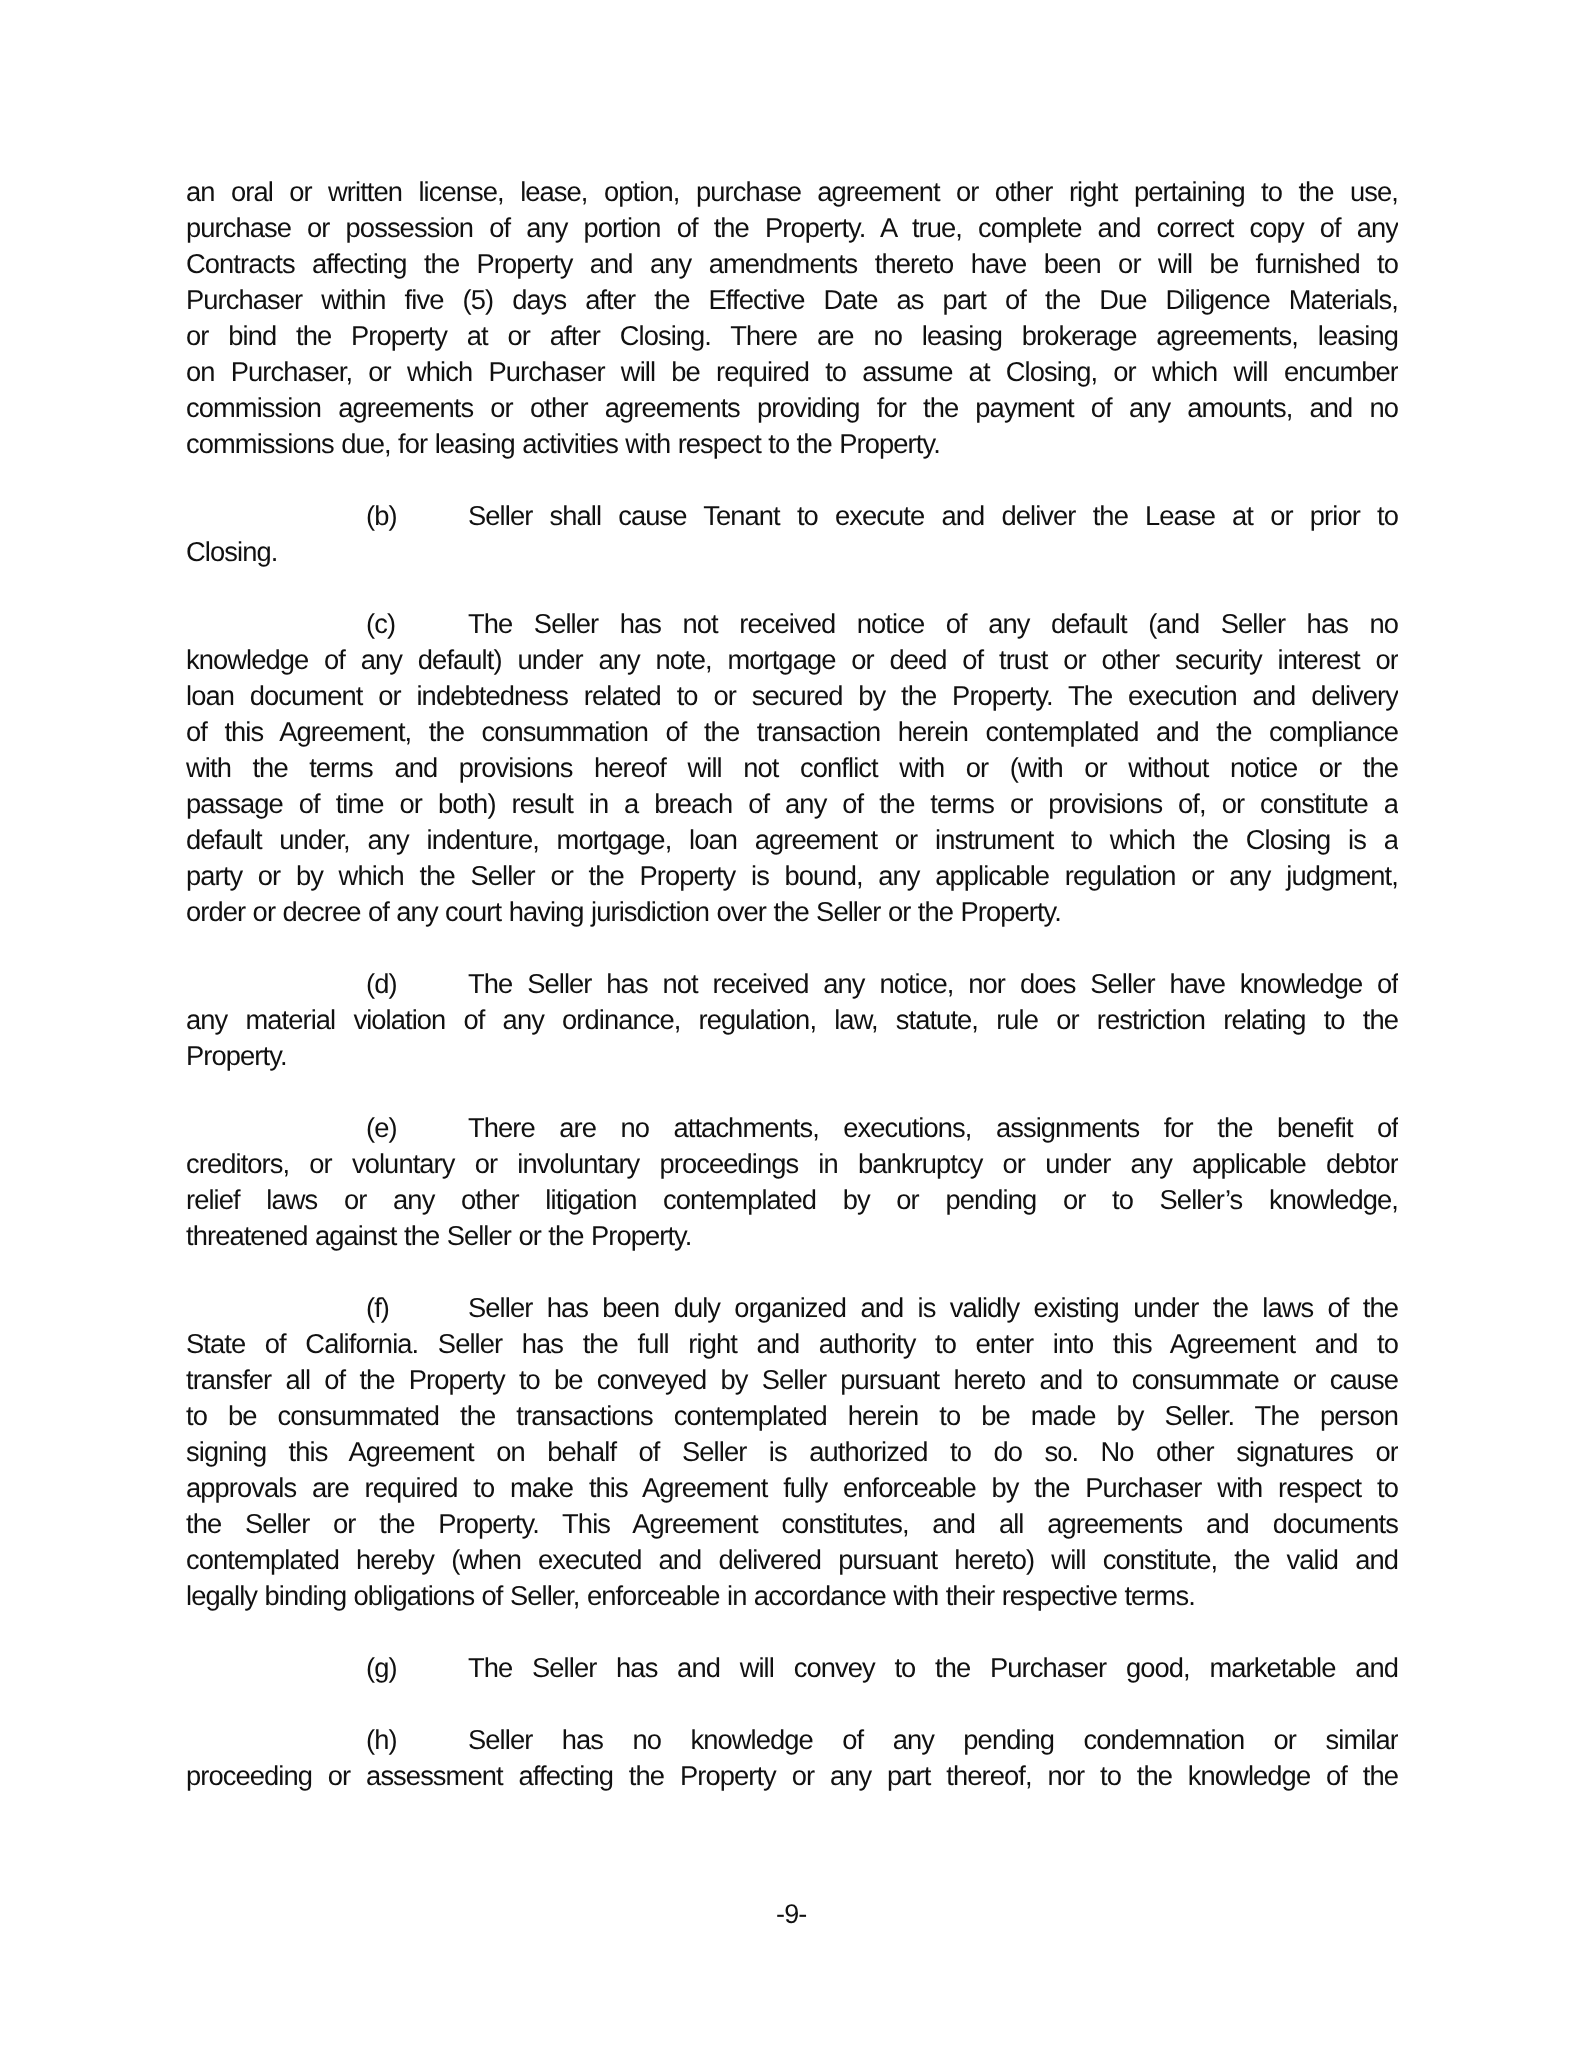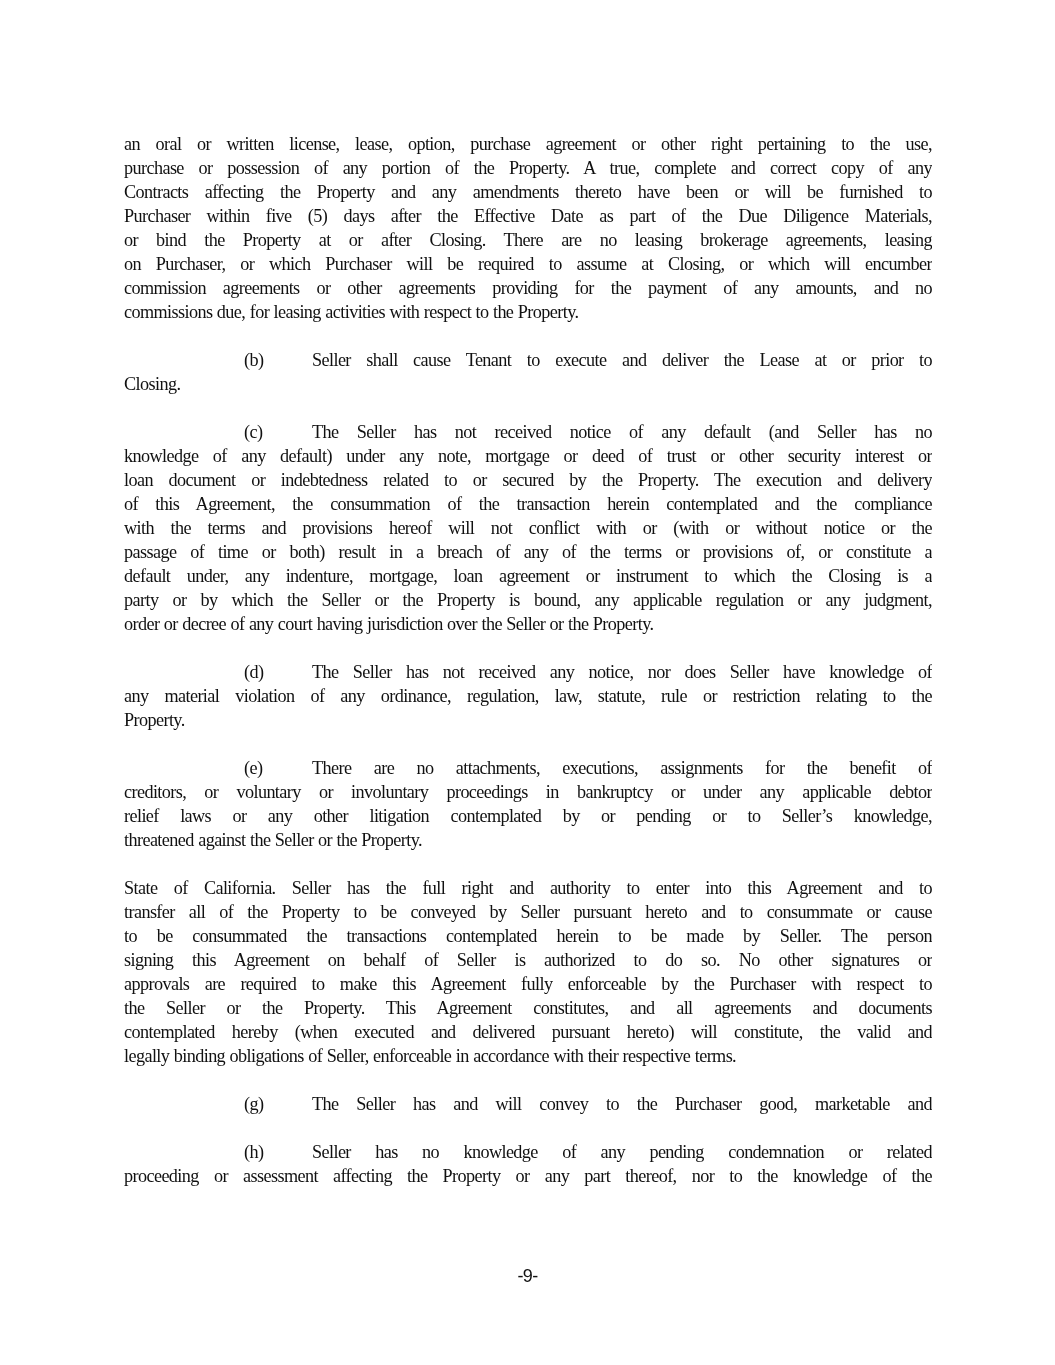--- a/index.html
+++ b/index.html
@@ -1,19 +1,19 @@
 <!DOCTYPE html>
 <html><head>
   <meta charset="utf-8">
   <style>
     html, body { margin: 0; padding: 0; background: #ffffff; }
     body { width: 1055px; height: 1365px; position: relative; overflow: hidden; }
     .page {
-      position: absolute; left: 124px; top: 132px; width: 808px;
-      font-family: Liberation Serif, serif;
+      position: absolute; left: 124px; top: 116px; width: 808px;
+      font-family: Liberation Sans, sans-serif;
       font-size: 18.2px; line-height: 24px; color: #111111;
       letter-spacing: -0.6px; word-spacing: 0.5px;
     }
     .para { margin: 0 0 24px 0; text-align: justify; text-align-last: left; }
     .line { display: block; text-align: justify; text-align-last: justify; white-space: nowrap; height: 24px; }
     .line.last { text-align-last: left; }
     .ind { display: inline-block; width: 120px; }
     .lbl { display: inline-block; width: 68px; }
     .footer {
       position: absolute; left: 0; width: 1055px; top: 1266px;
@@ -55,30 +55,31 @@
       <span class="line" style="white-space: normal; overflow: hidden;">any material violation of any ordinance, regulation, law, statute, rule or restriction relating to the</span>
       <span class="line last">Property.</span>
     </div>
     <div class="para">
       <span class="line" style="white-space: normal; overflow: hidden;"><span class="ind"></span><span class="lbl">(e)</span><span>There are no attachments, executions, assignments for the benefit of</span></span>
       <span class="line" style="white-space: normal; overflow: hidden;">creditors, or voluntary or involuntary proceedings in bankruptcy or under any applicable debtor</span>
       <span class="line" style="white-space: normal; overflow: hidden;">relief laws or any other litigation contemplated by or pending or to Seller’s knowledge,</span>
       <span class="line last">threatened against the Seller or the Property.</span>
     </div>
     <div class="para">
+      <span class="line" style="white-space: normal; overflow: hidden;"><span class="ind"></span><span class="lbl">(f)</span><span>Seller has been duly organized and is validly existing under the laws of the</span></span>
       <span class="line" style="white-space: normal; overflow: hidden;">State of California.  Seller has the full right and authority to enter into this Agreement and to</span>
       <span class="line" style="white-space: normal; overflow: hidden;">transfer all of the Property to be conveyed by Seller pursuant hereto and to consummate or cause</span>
       <span class="line" style="white-space: normal; overflow: hidden;">to be consummated the transactions contemplated herein to be made by Seller.  The person</span>
       <span class="line" style="white-space: normal; overflow: hidden;">signing this Agreement on behalf of Seller is authorized to do so.  No other signatures or</span>
       <span class="line" style="white-space: normal; overflow: hidden;">approvals are required to make this Agreement fully enforceable by the Purchaser with respect to</span>
       <span class="line" style="white-space: normal; overflow: hidden;">the Seller or the Property.  This Agreement constitutes, and all agreements and documents</span>
       <span class="line" style="white-space: normal; overflow: hidden;">contemplated hereby (when executed and delivered pursuant hereto) will constitute, the valid and</span>
       <span class="line last">legally binding obligations of Seller, enforceable in accordance with their respective terms.</span>
     </div>
     <div class="para">
       <span class="line" style="white-space: normal; overflow: hidden;"><span class="ind"></span><span class="lbl">(g)</span><span>The Seller has and will convey to the Purchaser good, marketable and</span></span>
     </div>
     <div class="para">
-      <span class="line" style="white-space: normal; overflow: hidden;"><span class="ind"></span><span class="lbl">(h)</span><span>Seller has no knowledge of any pending condemnation or related</span></span>
+      <span class="line" style="white-space: normal; overflow: hidden;"><span class="ind"></span><span class="lbl">(h)</span><span>Seller has no knowledge of any pending condemnation or similar</span></span>
       <span class="line" style="white-space: normal; overflow: hidden;">proceeding or assessment affecting the Property or any part thereof, nor to the knowledge of the</span>
     </div>
   </div>
 <div class="footer">-9-</div>
 
 </body></html>

